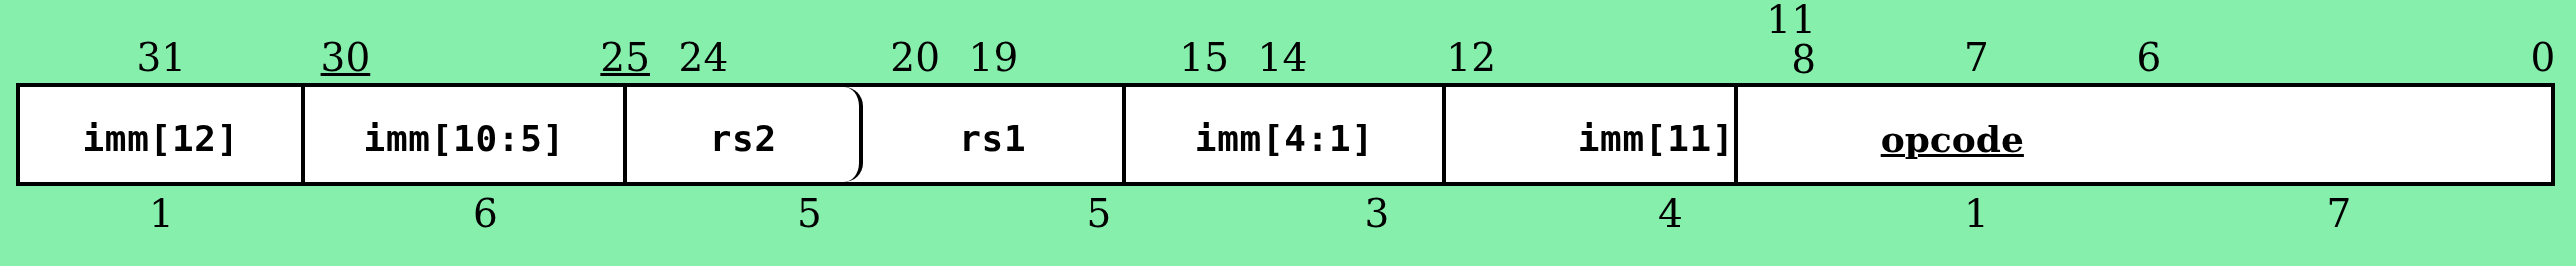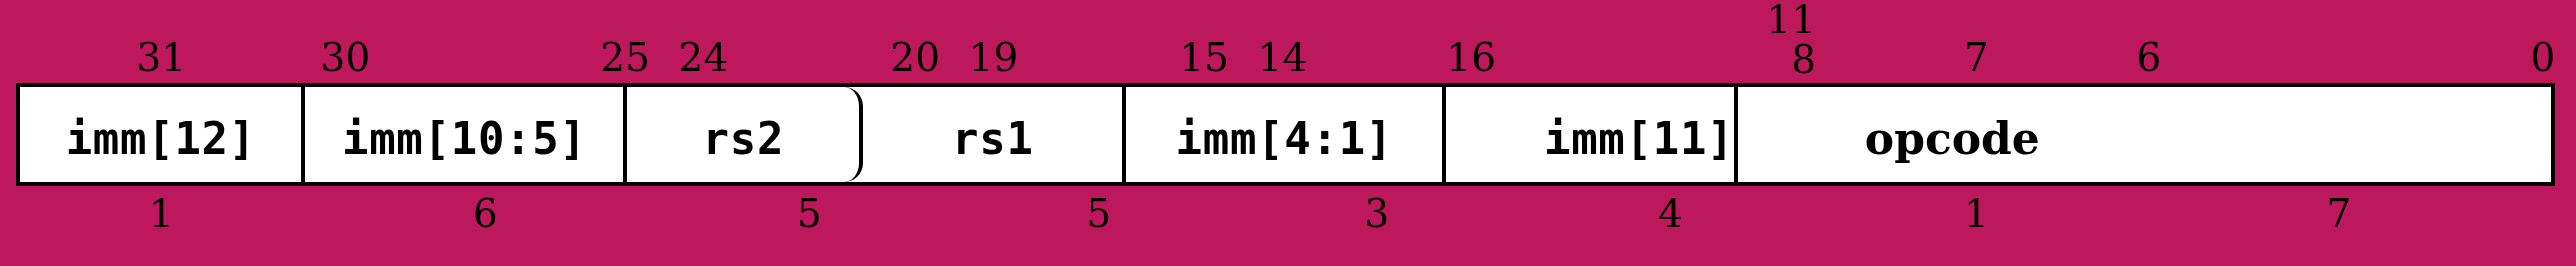--- a/index.html
+++ b/index.html
@@ -11,21 +11,21 @@
     width: 2576px;
     height: 266px;
     overflow: hidden;
     font-family: "DejaVu Serif", serif;
   }
 
   #diagram {
     position: relative;
     width: 2576px;
     height: 266px;
-    background: #be185d;
+    background: #86efac;
   }
 
   
   .bits-row {
     position: absolute;
     left: 16.3px;
     top: 0px;
     width: 2539px;
     height: 82px;
     display: flex;
@@ -75,32 +75,33 @@
     align-items: center;
     justify-content: center;
     border-right: 4.6px solid #000000;
     background: #ffffff;
   }
   .field-cell:last-child {
     border-right: none;
   }
   .field-label {
     font-family: "DejaVu Sans Mono", monospace;
-    font-size: 44px;
+    font-size: 36px;
     line-height: 42px;
     font-weight: 700;
     color: #000000;
     white-space: nowrap;
     letter-spacing: 0.7px;
     margin-top: 8px;
   }
   .field-label.serif {
     font-family: "DejaVu Serif", serif;
     font-weight: 700;
     letter-spacing: 0px;
+    text-decoration: underline;
   }
 
   
   .widths-row {
     position: absolute;
     left: 16.3px;
     top: 189px;
     width: 2539px;
     height: 72px;
     display: flex;
@@ -124,35 +125,35 @@
 </style>
 </head>
 <body>
 
 <div id="diagram">
 
   <div class="bits-row">
     <div class="bits-cell" style="width:290px;">
       <span class="bit-num solo">31</span>
     </div>
-    <div class="bits-cell" style="width:358px;">
+    <div class="bits-cell" style="width:358px;text-decoration:underline;">
       <span class="bit-num">30</span>
       <span class="bit-num">25</span>
     </div>
     <div class="bits-cell" style="width:290px;">
       <span class="bit-num">24</span>
       <span class="bit-num">20</span>
     </div>
     <div class="bits-cell" style="width:289px;">
       <span class="bit-num">19</span>
       <span class="bit-num">15</span>
     </div>
     <div class="bits-cell" style="width:267px;gap:44px;">
       <span class="bit-num">14</span>
-      <span class="bit-num">16</span>
+      <span class="bit-num">12</span>
     </div>
     <div class="bits-cell" style="width:320px;flex-direction:column;">
       <span class="bit-num">11</span>
       <span class="bit-num">8</span>
     </div>
     <div class="bits-cell" style="width:292px;">
       <span class="bit-num solo">7</span>
     </div>
     <div class="bits-cell" style="width:433px; padding-right:0px;">
       <span class="bit-num">6</span>

